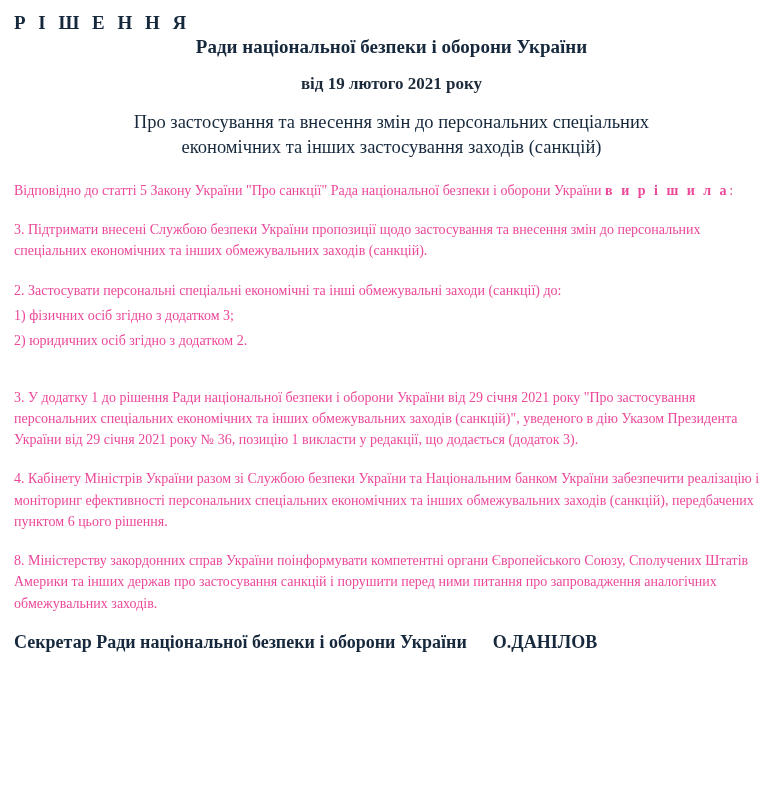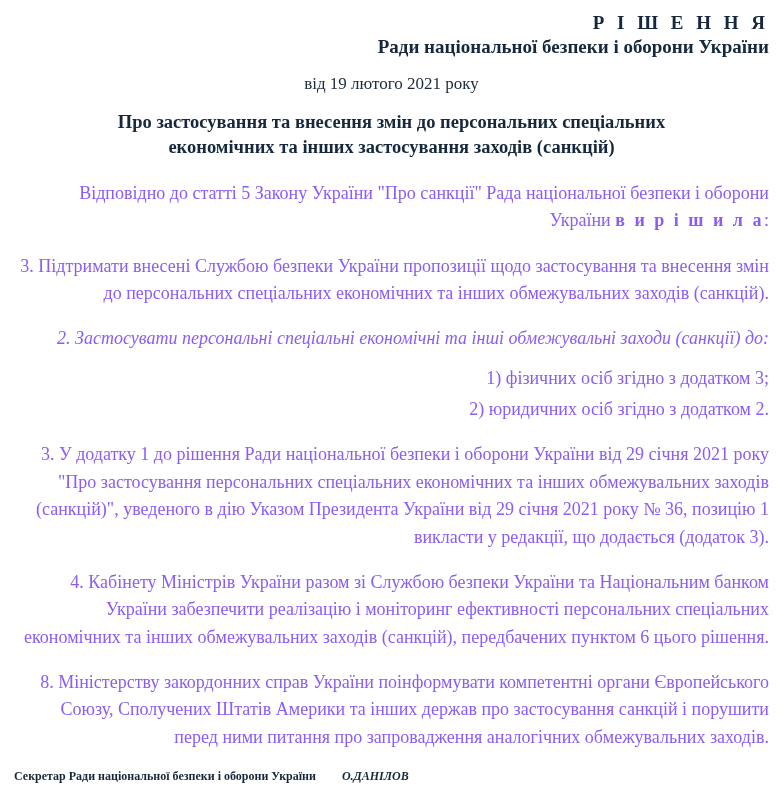--- a/index.html
+++ b/index.html
@@ -14,84 +14,83 @@
     color: #1b2a3a;
     overflow: hidden;
   }
   .page {
     width: 783px;
     height: 802px;
     box-sizing: border-box;
     padding: 8px 14px 0 14px;
   }
   .doc-title {
-    text-align: right;
+    text-align: left;
     font-weight: bold;
     font-size: 19px;
     letter-spacing: 4px;
     color: #16283c;
     margin: 4px 0 2px 0;
   }
   .doc-subtitle {
-    text-align: right;
+    text-align: center;
     font-weight: bold;
     font-size: 19px;
     color: #16283c;
     margin: 0 0 16px 0;
   }
   .doc-date {
     text-align: center;
     font-size: 17px;
     color: #1b2a3a;
     margin: 14px 0 16px 0;
+    font-weight: bold;
   }
   .doc-heading {
     text-align: center;
-    font-weight: bold;
+    font-weight: normal;
     font-size: 18.5px;
     color: #16283c;
     line-height: 1.35;
     margin: 6px 24px 20px 24px;
   }
   .para {
-    font-size: 18px;
+    font-size: 14px;
     line-height: 1.52;
-    color: #8b5cf6;
+    color: #ec4899;
     margin: 0 0 18px 0;
-    text-align: right;
+    text-align: left;
   }
   .para.tight {
-    margin-bottom: 12px;
-    font-style: italic;
+    margin-bottom: 4px;
   }
   .para.sub {
     margin: 0 0 4px 0;
   }
   .para.sub-last {
-    margin: 0 0 18px 0;
+    margin: 0 0 35px 0;
   }
   .spaced-bold {
     font-weight: bold;
     letter-spacing: 2.5px;
   }
   .signature {
     display: flex;
     align-items: baseline;
     font-weight: bold;
-    font-size: 12px;
+    font-size: 18px;
     color: #16283c;
     margin-top: 10px;
   }
   .signature .role {
     white-space: nowrap;
   }
   .signature .name {
     margin-left: 26px;
     white-space: nowrap;
-    font-style: italic;
   }
 </style>
 </head>
 <body>
 
 <div class="page">
 
   <div class="doc-title">Р І Ш Е Н Н Я</div>
   <div class="doc-subtitle">Ради національної безпеки і оборони України</div>
 

